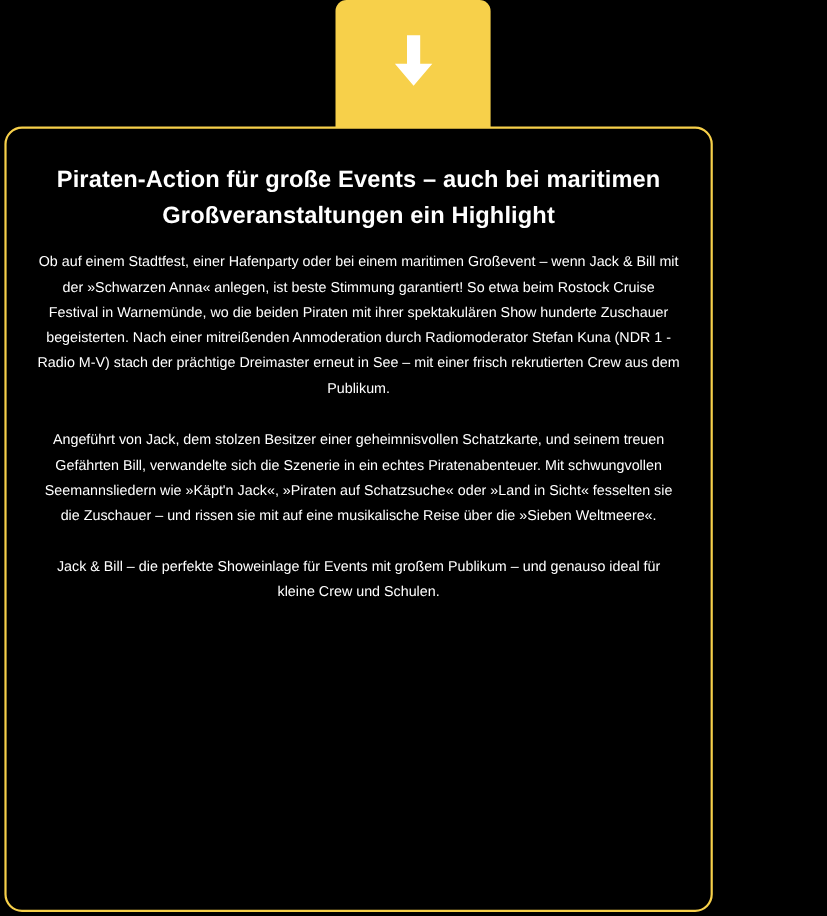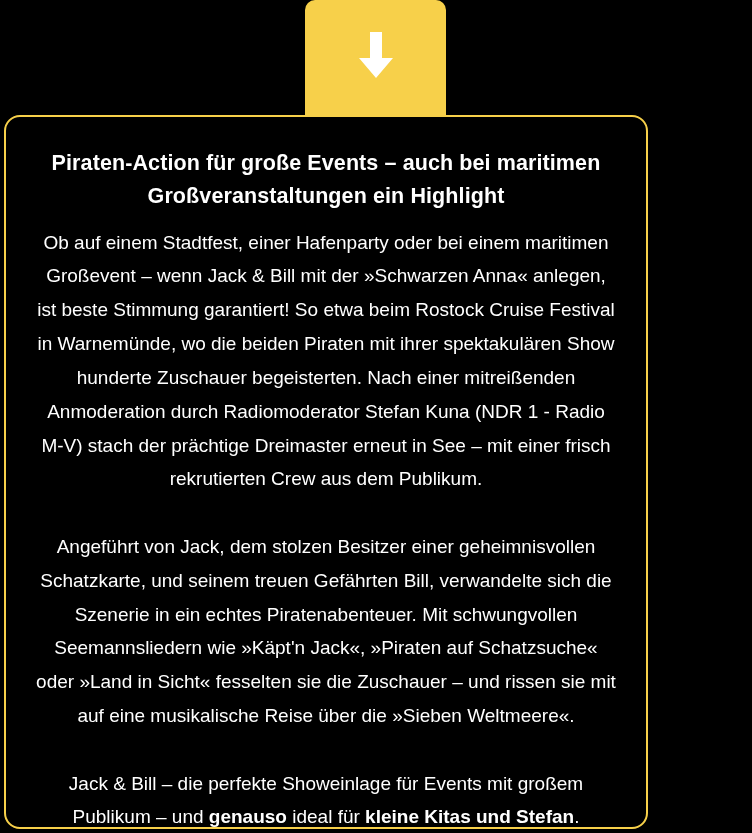--- a/index.html
+++ b/index.html
@@ -58,49 +58,49 @@
     color: #ffffff;
     font-size: 21.5px;
     font-weight: bold;
     text-align: center;
     line-height: 1.55;
     margin: 0 12px 12px 12px;
     letter-spacing: 0.1px;
   }
   .body-text {
     color: #ffffff;
-    font-size: 19px;
+    font-size: 13px;
     line-height: 1.78;
     text-align: center;
     margin: 0;
   }
   .para {
     margin: 0 0 1.78em 0;
   }
   .para:last-child {
     margin-bottom: 0;
   }
   .bold {
-    font-weight: bold;
+    font-weight: normal;
   }
 </style>
 </head>
 <body>
 
 <div class="stage">
 
   <div class="arrow-tab">
     <svg class="arrow-icon" viewBox="0 0 44 52" aria-hidden="true">
       <path d="M16 2 h12 v26 h11 L22 48 L5 28 h11 z" fill="#ffffff"></path>
     </svg>
   </div>
 
   <div class="panel">
     <h1 class="panel-title">Piraten-Action für große Events – auch bei maritimen Großveranstaltungen ein Highlight</h1>
 
     <div class="body-text">
       <p class="para">Ob auf einem Stadtfest, einer Hafenparty oder bei einem maritimen Großevent – wenn Jack &amp; Bill mit der »Schwarzen Anna« anlegen, ist beste Stimmung garantiert! So etwa beim Rostock Cruise Festival in Warnemünde, wo die beiden Piraten mit ihrer spektakulären Show hunderte Zuschauer begeisterten. Nach einer mitreißenden Anmoderation durch Radiomoderator Stefan Kuna (NDR 1 - Radio M-V) stach der prächtige Dreimaster erneut in See – mit einer frisch rekrutierten Crew aus dem Publikum.</p>
       <p class="para">Angeführt von Jack, dem stolzen Besitzer einer geheimnisvollen Schatzkarte, und seinem treuen Gefährten Bill, verwandelte sich die Szenerie in ein echtes Piratenabenteuer. Mit schwungvollen Seemannsliedern wie »Käpt'n Jack«, »Piraten auf Schatzsuche« oder »Land in Sicht« fesselten sie die Zuschauer – und rissen sie mit auf eine musikalische Reise über die »Sieben Weltmeere«.</p>
-      <p class="para"><span>Jack &amp; Bill – die perfekte Showeinlage für Events mit großem Publikum – und </span><span class="bold">genauso</span><span> ideal für </span><span class="bold">kleine Kitas und Stefan</span><span>.</span></p>
+      <p class="para"><span>Jack &amp; Bill – die perfekte Showeinlage für Events mit großem Publikum – und </span><span class="bold">genauso</span><span> ideal für </span><span class="bold">kleine Crew und Schulen</span><span>.</span></p>
     </div>
   </div>
 
 </div>
 
 </body></html>

